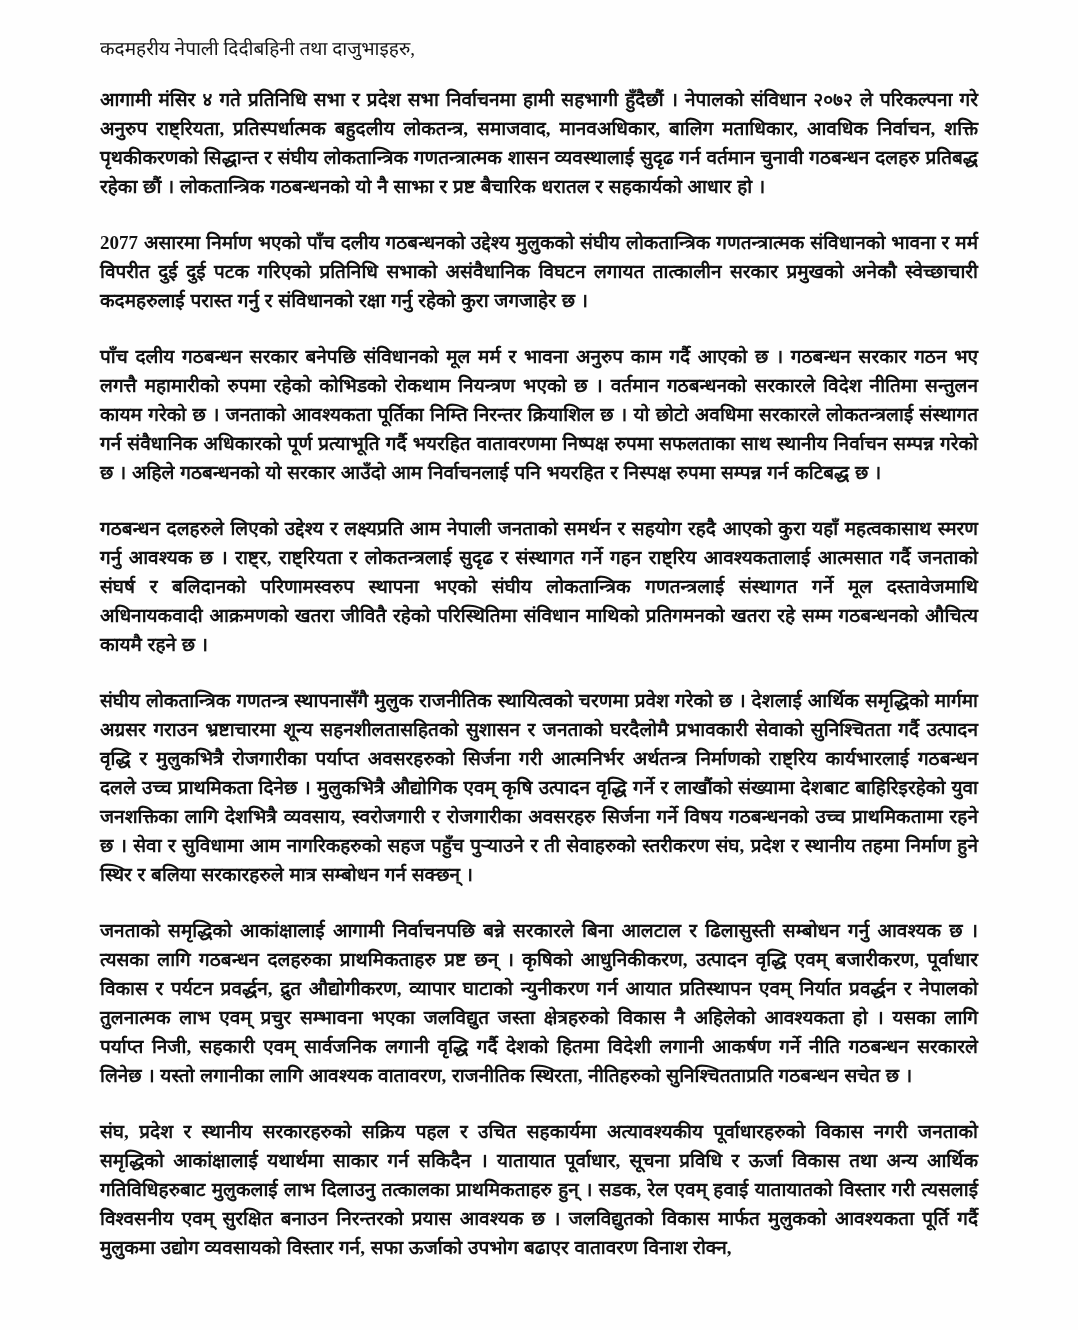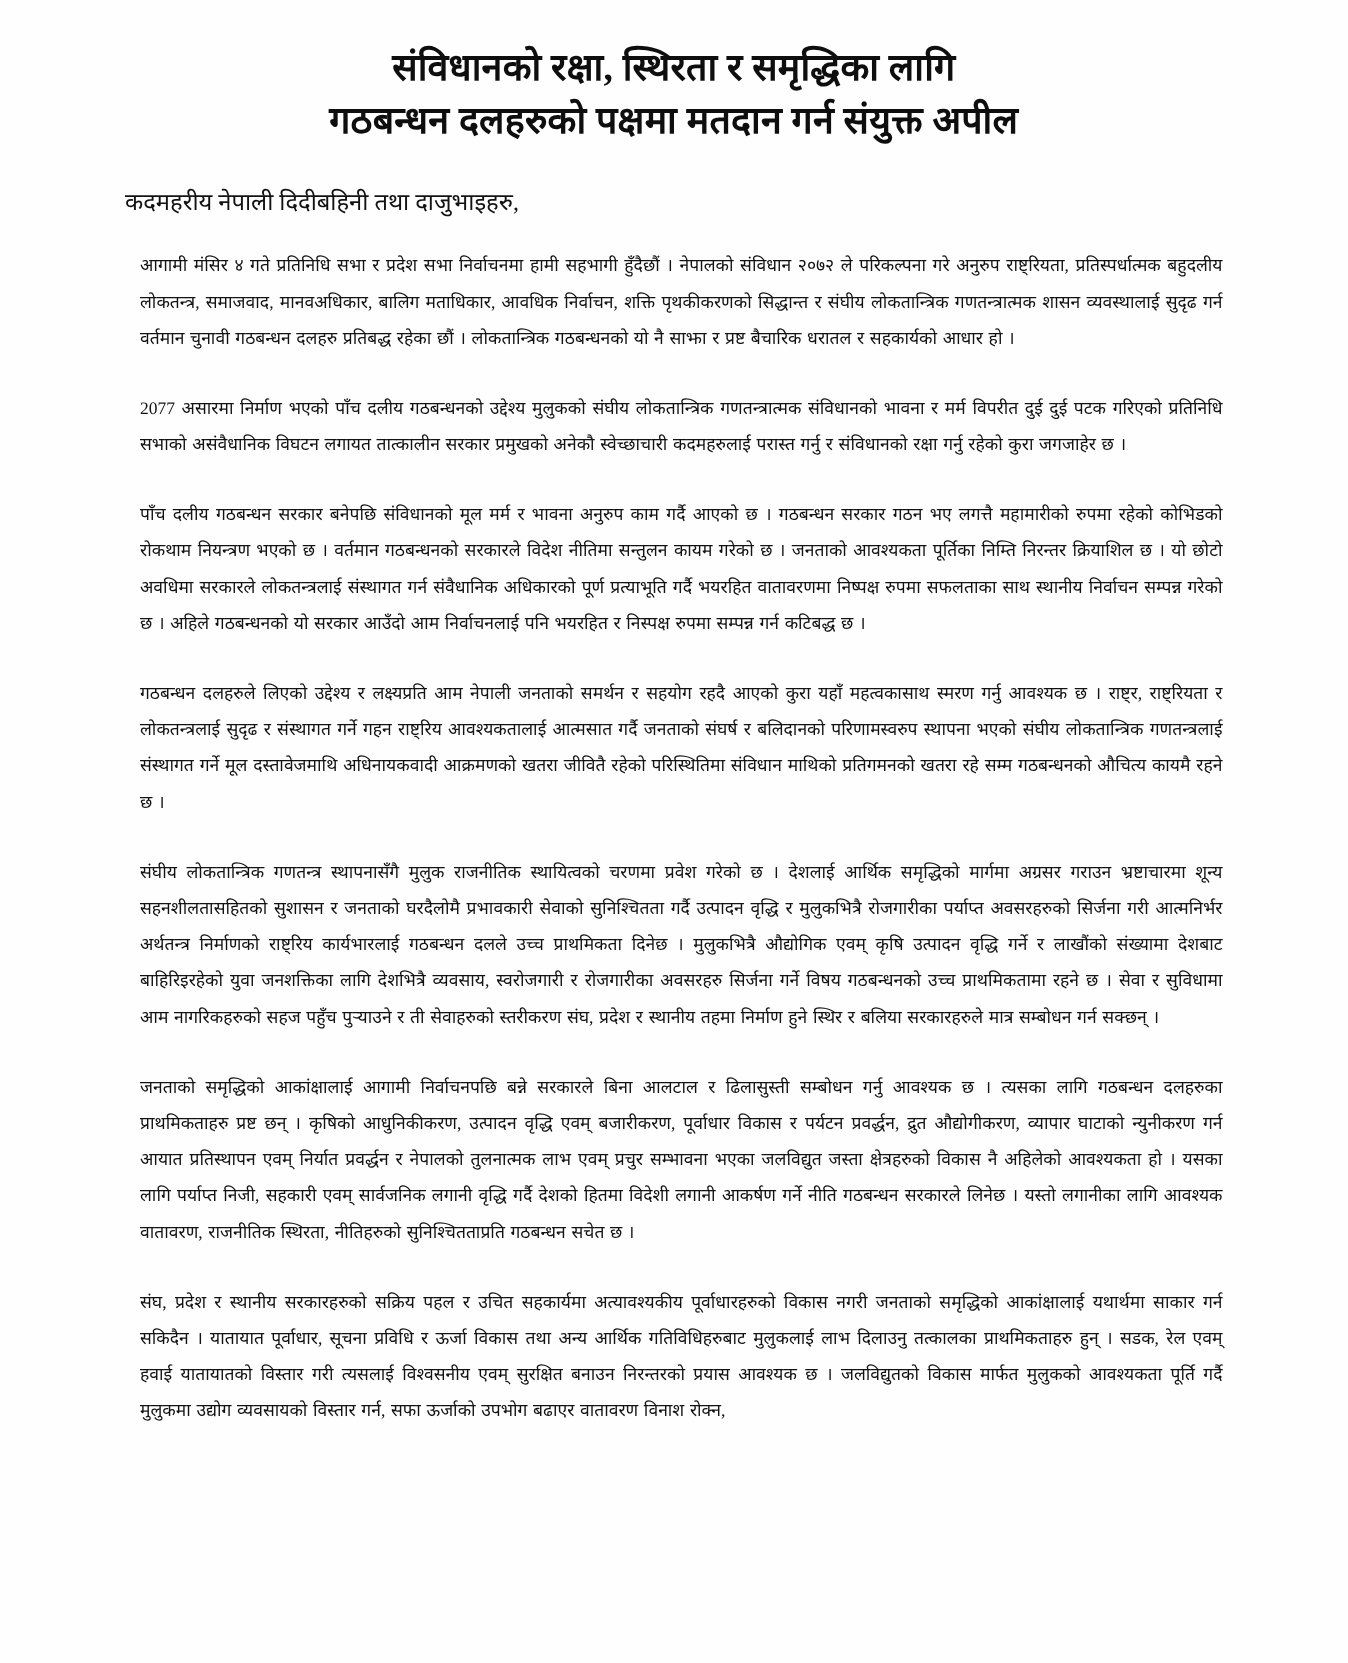--- a/index.html
+++ b/index.html
@@ -30,41 +30,37 @@
   .doc-title .title-line {
     display: block;
   }
   .salutation {
     margin: 0 0 22px 0;
     font-size: 19px;
     line-height: 29px;
     font-weight: 500;
   }
   .body-paragraph {
-    margin: 0 0 27px 12px;
-    font-size: 14px;
+    margin: 0 0 27px 0;
+    font-size: 19px;
     line-height: 29px;
     text-align: justify;
     text-justify: inter-word;
-    font-weight: 400;
+    font-weight: 700;
     word-spacing: 1px;
   }
   .body-paragraph:last-child {
     margin-bottom: 0;
   }
 </style>
 </head>
 <body>
 
 <div class="page">
 
-  <h1 class="doc-title">
-    <span class="title-line">संविधानको रक्षा, स्थिरता र समृद्धिका लागि</span>
-    <span class="title-line">गठबन्धन दलहरुको पक्षमा मतदान गर्न संयुक्त अपील</span>
-  </h1>
 
   <p class="salutation">कदमहरीय नेपाली दिदीबहिनी तथा दाजुभाइहरु,</p>
 
   <p class="body-paragraph">आगामी मंसिर ४ गते प्रतिनिधि सभा र प्रदेश सभा निर्वाचनमा हामी सहभागी हुँदैछौं । नेपालको संविधान २०७२ ले परिकल्पना गरे अनुरुप राष्ट्रियता, प्रतिस्पर्धात्मक बहुदलीय लोकतन्त्र, समाजवाद, मानवअधिकार, बालिग मताधिकार, आवधिक निर्वाचन, शक्ति पृथकीकरणको सिद्धान्त र संघीय लोकतान्त्रिक गणतन्त्रात्मक शासन व्यवस्थालाई सुदृढ गर्न वर्तमान चुनावी गठबन्धन दलहरु प्रतिबद्ध रहेका छौं । लोकतान्त्रिक गठबन्धनको यो नै साझा र प्रष्ट बैचारिक धरातल र सहकार्यको आधार हो ।</p>
 
   <p class="body-paragraph">2077 असारमा निर्माण भएको पाँच दलीय गठबन्धनको उद्देश्य मुलुकको संघीय लोकतान्त्रिक गणतन्त्रात्मक संविधानको भावना र मर्म विपरीत दुई दुई पटक गरिएको प्रतिनिधि सभाको असंवैधानिक विघटन लगायत तात्कालीन सरकार प्रमुखको अनेकौ स्वेच्छाचारी कदमहरुलाई परास्त गर्नु र संविधानको रक्षा गर्नु रहेको कुरा जगजाहेर छ ।</p>
 
   <p class="body-paragraph">पाँच दलीय गठबन्धन सरकार बनेपछि संविधानको मूल मर्म र भावना अनुरुप काम गर्दै आएको छ । गठबन्धन सरकार गठन भए लगत्तै महामारीको रुपमा रहेको कोभिडको रोकथाम नियन्त्रण भएको छ । वर्तमान गठबन्धनको सरकारले विदेश नीतिमा सन्तुलन कायम गरेको छ । जनताको आवश्यकता पूर्तिका निम्ति निरन्तर क्रियाशिल छ । यो छोटो अवधिमा सरकारले लोकतन्त्रलाई संस्थागत गर्न संवैधानिक अधिकारको पूर्ण प्रत्याभूति गर्दै भयरहित वातावरणमा निष्पक्ष रुपमा सफलताका साथ स्थानीय निर्वाचन सम्पन्न गरेको छ । अहिले गठबन्धनको यो सरकार आउँदो आम निर्वाचनलाई पनि भयरहित र निस्पक्ष रुपमा सम्पन्न गर्न कटिबद्ध छ ।</p>
 
   <p class="body-paragraph">गठबन्धन दलहरुले लिएको उद्देश्य र लक्ष्यप्रति आम नेपाली जनताको समर्थन र सहयोग रहदै आएको कुरा यहाँ महत्वकासाथ स्मरण गर्नु आवश्यक छ । राष्ट्र, राष्ट्रियता र लोकतन्त्रलाई सुदृढ र संस्थागत गर्ने गहन राष्ट्रिय आवश्यकतालाई आत्मसात गर्दै जनताको संघर्ष र बलिदानको परिणामस्वरुप स्थापना भएको संघीय लोकतान्त्रिक गणतन्त्रलाई संस्थागत गर्ने मूल दस्तावेजमाथि अधिनायकवादी आक्रमणको खतरा जीवितै रहेको परिस्थितिमा संविधान माथिको प्रतिगमनको खतरा रहे सम्म गठबन्धनको औचित्य कायमै रहने छ ।</p>

